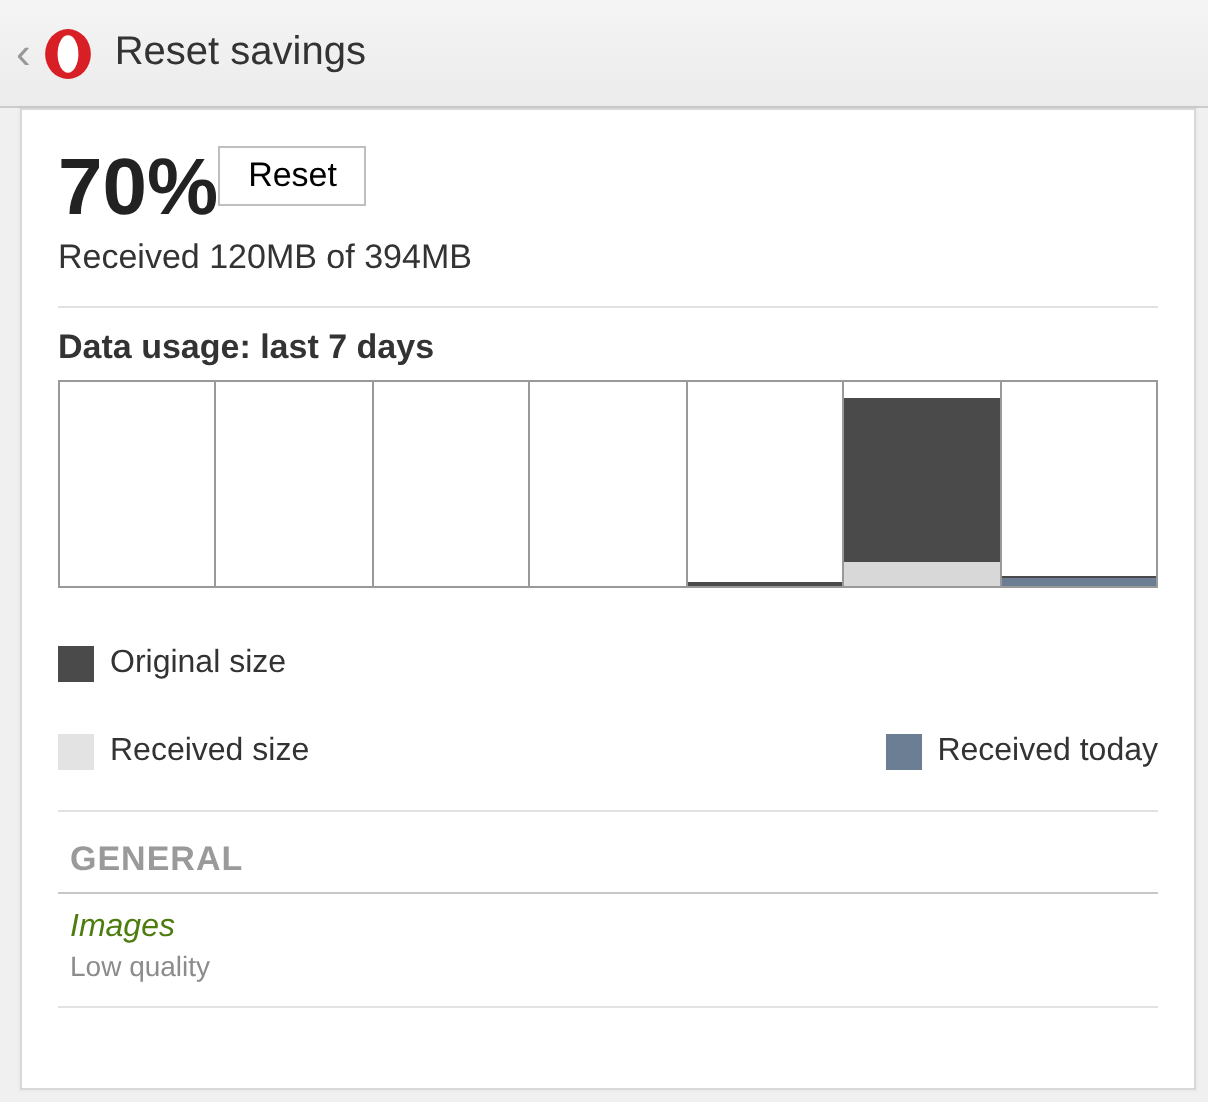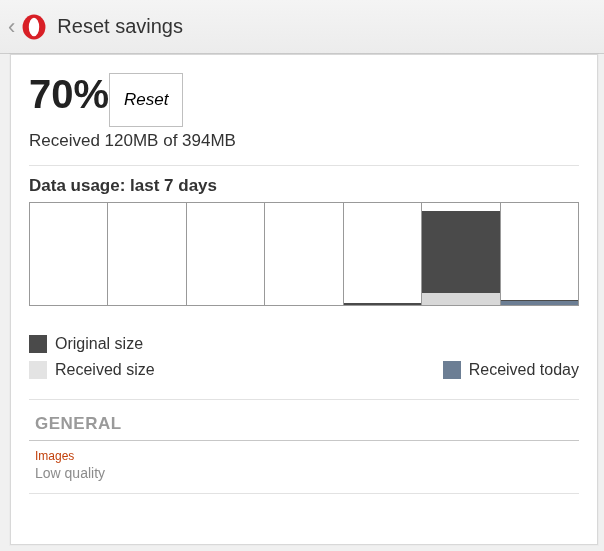--- a/index.html
+++ b/index.html
@@ -53,23 +53,22 @@
   }
   .pct {
     font-size: 40px;
     font-weight: bold;
     line-height: 1.05;
   }
   .reset-btn {
     border: 1px solid #bfbfbf;
     background: #fff;
     font-size: 17px;
-    padding: 16px 14px;
+    padding: 4px 14px;
     cursor: pointer;
-    font-style: italic;
   }
   .received-line {
     font-size: 17px;
     color: #333;
     margin-top: 4px;
     padding-bottom: 14px;
     border-bottom: 1px solid #e2e2e2;
   }
   .usage-label {
     font-size: 17px;
@@ -123,37 +122,38 @@
   }
   .sw-original { background: #4a4a4a; }
   .sw-received { background: #e3e3e3; }
   .sw-today    { background: #6c7e94; }
   .legend-row2 {
     display: flex;
     align-items: center;
     justify-content: space-between;
     padding: 4px 0;
   }
-  .legend-sub { display: flex; align-items: center; }
+  .legend-sub { display: flex; align-items: center; margin-top: 18px; }
   .section-heading {
     font-size: 17px;
     letter-spacing: 0.5px;
     color: #9a9a9a;
     font-weight: bold;
     padding: 14px 0 6px 6px;
     border-bottom: 1px solid #c7c7c7;
   }
   .setting-row {
     padding: 8px 0 12px 6px;
     border-bottom: 1px solid #e2e2e2;
     cursor: pointer;
   }
   .setting-title {
-    font-size: 12px;
-    color: #c2410c;
+    font-size: 16px;
+    color: #4d7c0f;
+    font-style: italic;
   }
   .setting-sub {
     font-size: 14px;
     color: #8c8c8c;
     padding-top: 2px;
   }
 </style>
 </head>
 <body>
 

